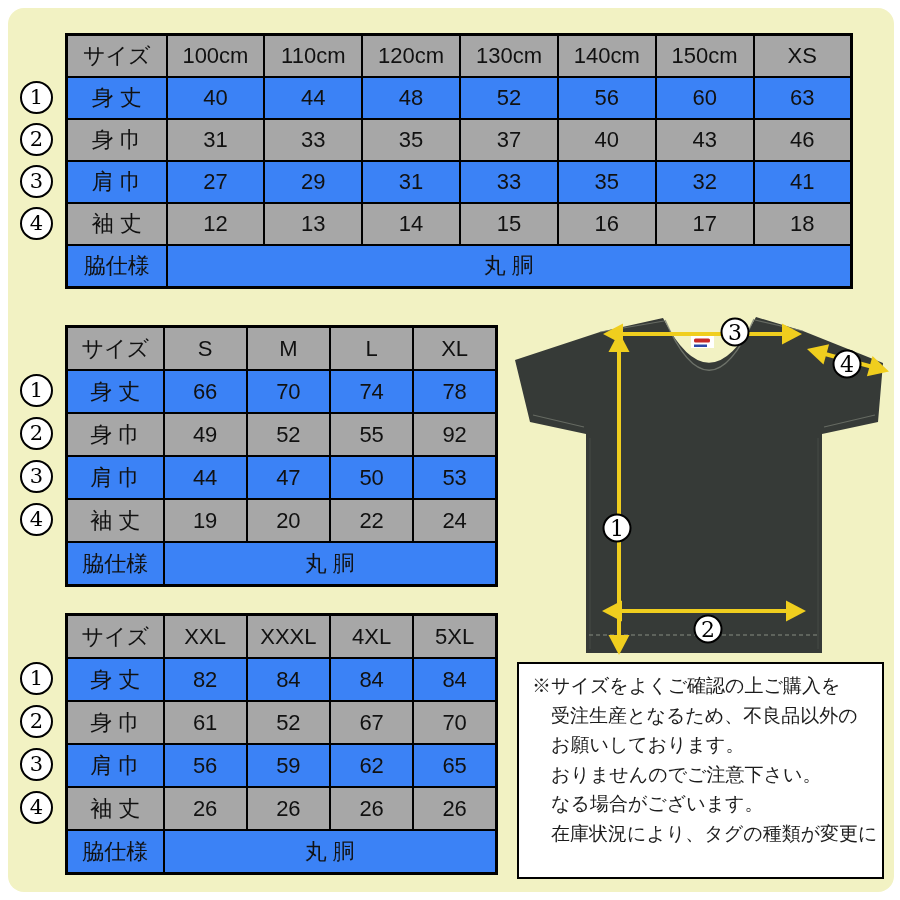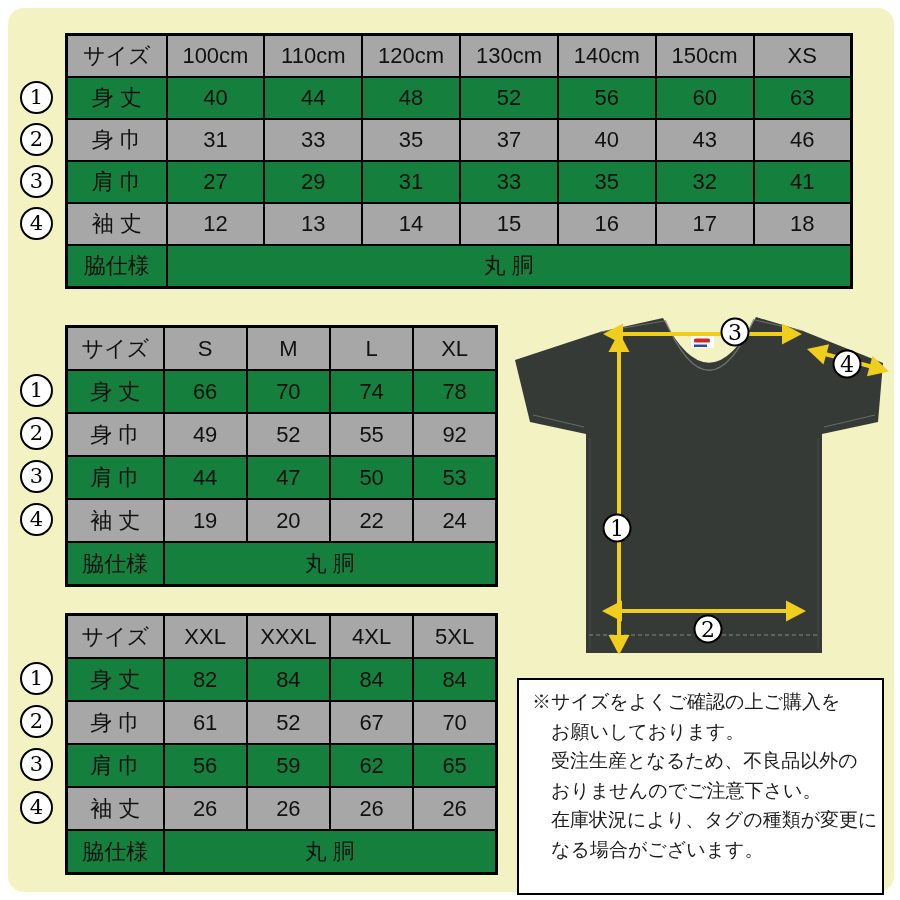--- a/index.html
+++ b/index.html
@@ -8,21 +8,21 @@
     font-family:"Liberation Sans", sans-serif;
   }
   #page{position:relative;width:900px;height:900px;}
   #bg{
     position:absolute;left:8px;top:8px;width:886px;height:884px;
     background:#f2f2c3;border-radius:16px;
   }
   
   .size-block{position:absolute;}
   .size-block table{
-    border-collapse:collapse;table-layout:fixed;background:#15803d;
+    border-collapse:collapse;table-layout:fixed;background:#3b82f6;
     border:3px solid #000;
   }
   .size-block th,.size-block td{
     border:2px solid #000;text-align:center;vertical-align:middle;
     font-size:22px;font-weight:normal;color:#111;padding:0;
     white-space:nowrap;overflow:hidden;
   }
   .size-block th{background:#a7a7a7;}
   .size-block tr.gray-row td{background:#a7a7a7;margin-top:48px;}
   #t1 table{width:788px;}
@@ -38,21 +38,20 @@
     text-align:center;color:#000;
   }
   
   #shirt-wrap{position:absolute;left:505px;top:305px;width:385px;height:352px;}
   
   #note{
     position:absolute;left:517px;top:662px;width:367px;height:217px;
     background:#ffffff;border:2px solid #000;box-sizing:border-box;
     padding:7px 8px 0 13px;font-size:19px;line-height:29.5px;color:#1c1c1c;
     overflow:hidden;
-    margin-top:16px;
   }
   .note-line{white-space:nowrap;}
   .note-line.ind{padding-left:19px;}
 </style>
 </head>
 <body>
 
 <div id="page">
   <div id="bg"></div>
 
@@ -314,19 +313,19 @@
       </g>
       <g>
         <circle cx="203" cy="324" r="13.5" fill="#ffffff" stroke="#000" stroke-width="2"></circle>
         <text x="203" y="332" text-anchor="middle" font-family="DejaVu Serif, serif" font-size="22" fill="#000">2</text>
       </g>
     </svg>
   </div>
 
   <div id="note">
       <div class="note-line">※サイズをよくご確認の上ご購入を</div>
+      <div class="note-line ind">受注生産となるため、不良品以外の</div>
       <div class="note-line ind">お願いしております。</div>
-      <div class="note-line ind">受注生産となるため、不良品以外の</div>
       <div class="note-line ind">おりませんのでご注意下さい。</div>
+      <div class="note-line ind">なる場合がございます。</div>
       <div class="note-line ind">在庫状況により、タグの種類が変更に</div>
-      <div class="note-line ind">なる場合がございます。</div>
     </div>
 </div>
 
 </body></html>

